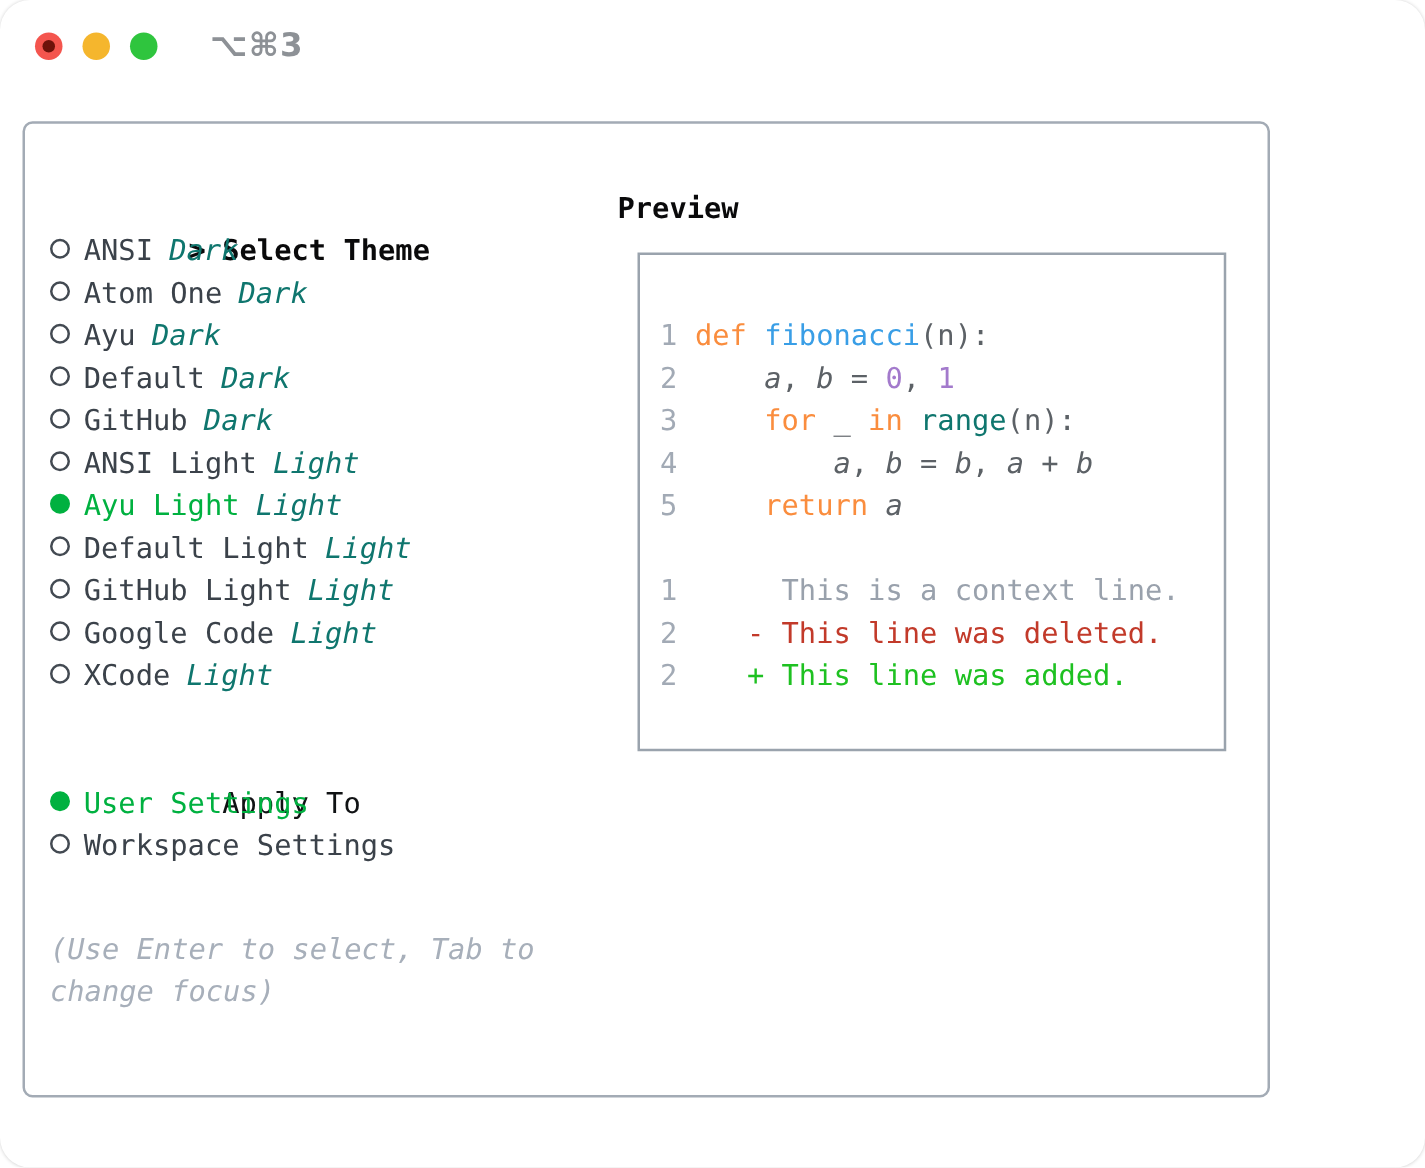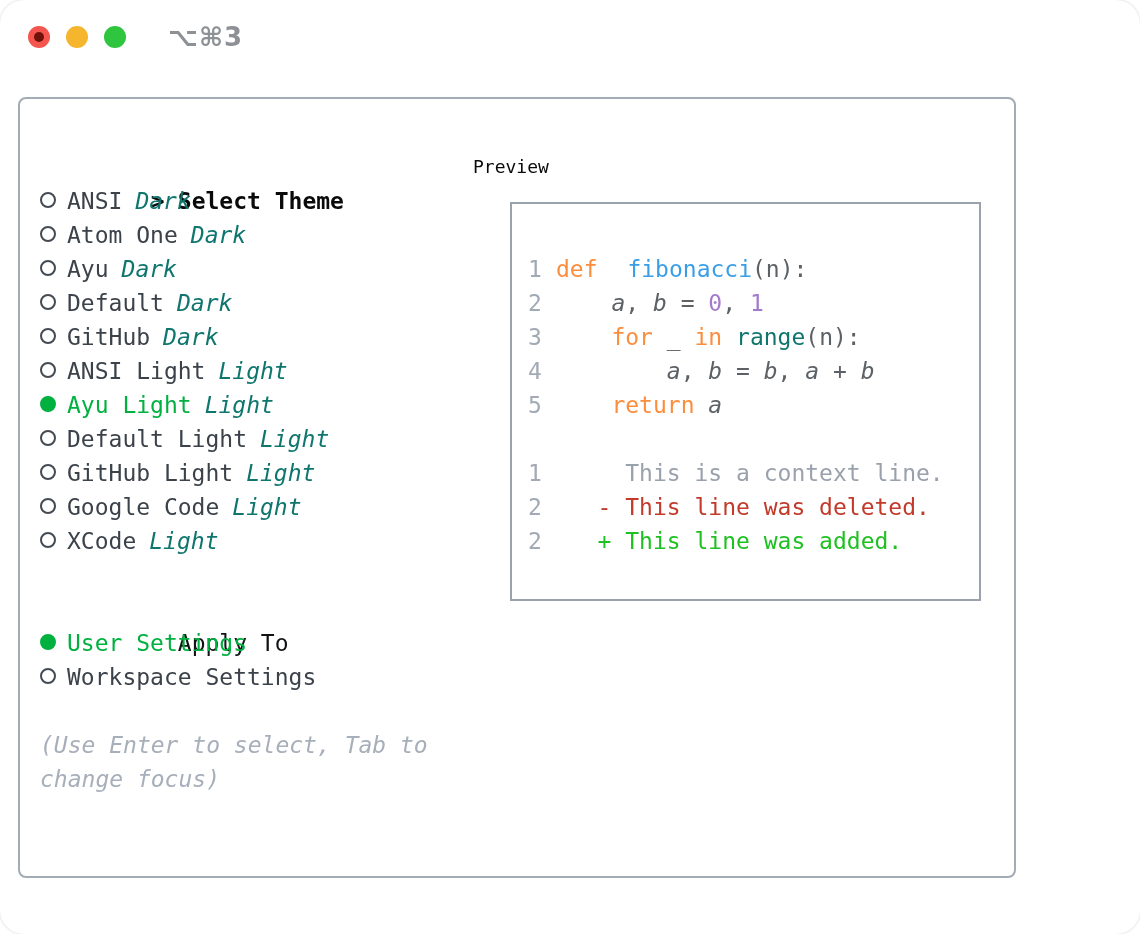--- a/index.html
+++ b/index.html
@@ -33,36 +33,36 @@
     display:inline-block;width:12px;height:12px;border:2px solid #434a52;border-radius:50%;
     vertical-align:baseline;margin-bottom:1px;box-sizing:content-box;
   }
   .circle.filled{background:#00b140;border-color:#00b140;}
   .hdr{font-weight:bold;color:#0a0a0b;}
   .iname{color:#3b424a;}
   .iname.sel{color:#00b140;}
   .badge{color:#0f766e;font-style:italic;margin-left:13px;}
   .apply-hdr{color:#101214;}
   .blankrow{height:34px;}
-  .help{margin-top:34px;width:432px;color:#a7afba;font-style:italic;white-space:normal;}
+  .help{margin-top:49px;width:432px;color:#a7afba;font-style:italic;white-space:normal;}
   
   .preview-title{
-    position:absolute;left:453px;top:51px;height:34px;line-height:34px;
-    font-size:18px;font-weight:normal;color:#0a0a0b;
+    position:absolute;left:474px;top:51px;height:34px;line-height:34px;
+    font-size:23px;font-weight:bold;color:#0a0a0b;
   }
   .preview-box{
     position:absolute;left:490px;top:103px;width:471px;height:399px;
     border:2px solid #9aa3ad;background:#ffffff;box-sizing:border-box;
     padding:48px 0 0 16px;overflow:hidden;
   }
   .pline{height:34px;line-height:34px;font-size:23px;white-space:pre;color:#5c6166;}
   .ln{display:inline-block;width:15px;margin-right:13px;color:#a2aab5;}
   .s-tx{color:#5c6166;}
   .s-kw{color:#fa8d3e;text-align:right;}
-  .s-fn{color:#399ee6;margin-left:16px;}
+  .s-fn{color:#399ee6;}
   .s-sp{color:#0f766e;}
   .s-num{color:#a37acc;}
   .s-var{color:#5c6166;font-style:italic;}
   .d-context{color:#99a1ac;}
   .d-deleted{color:#c23a2a;}
   .d-added{color:#1ec121;}
 </style>
 </head>
 <body>
 

